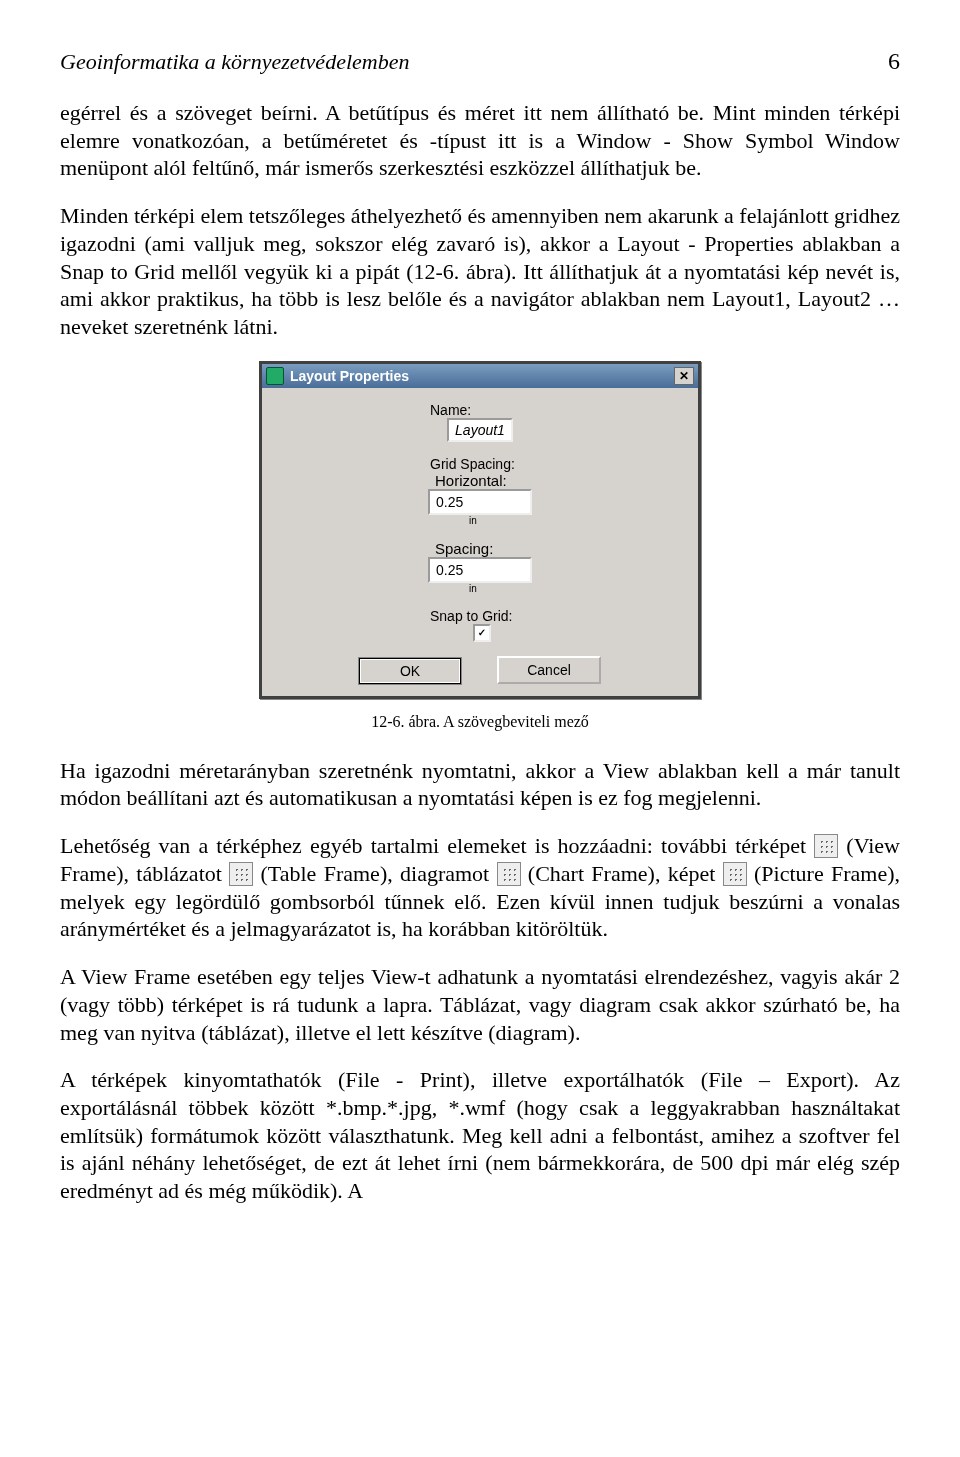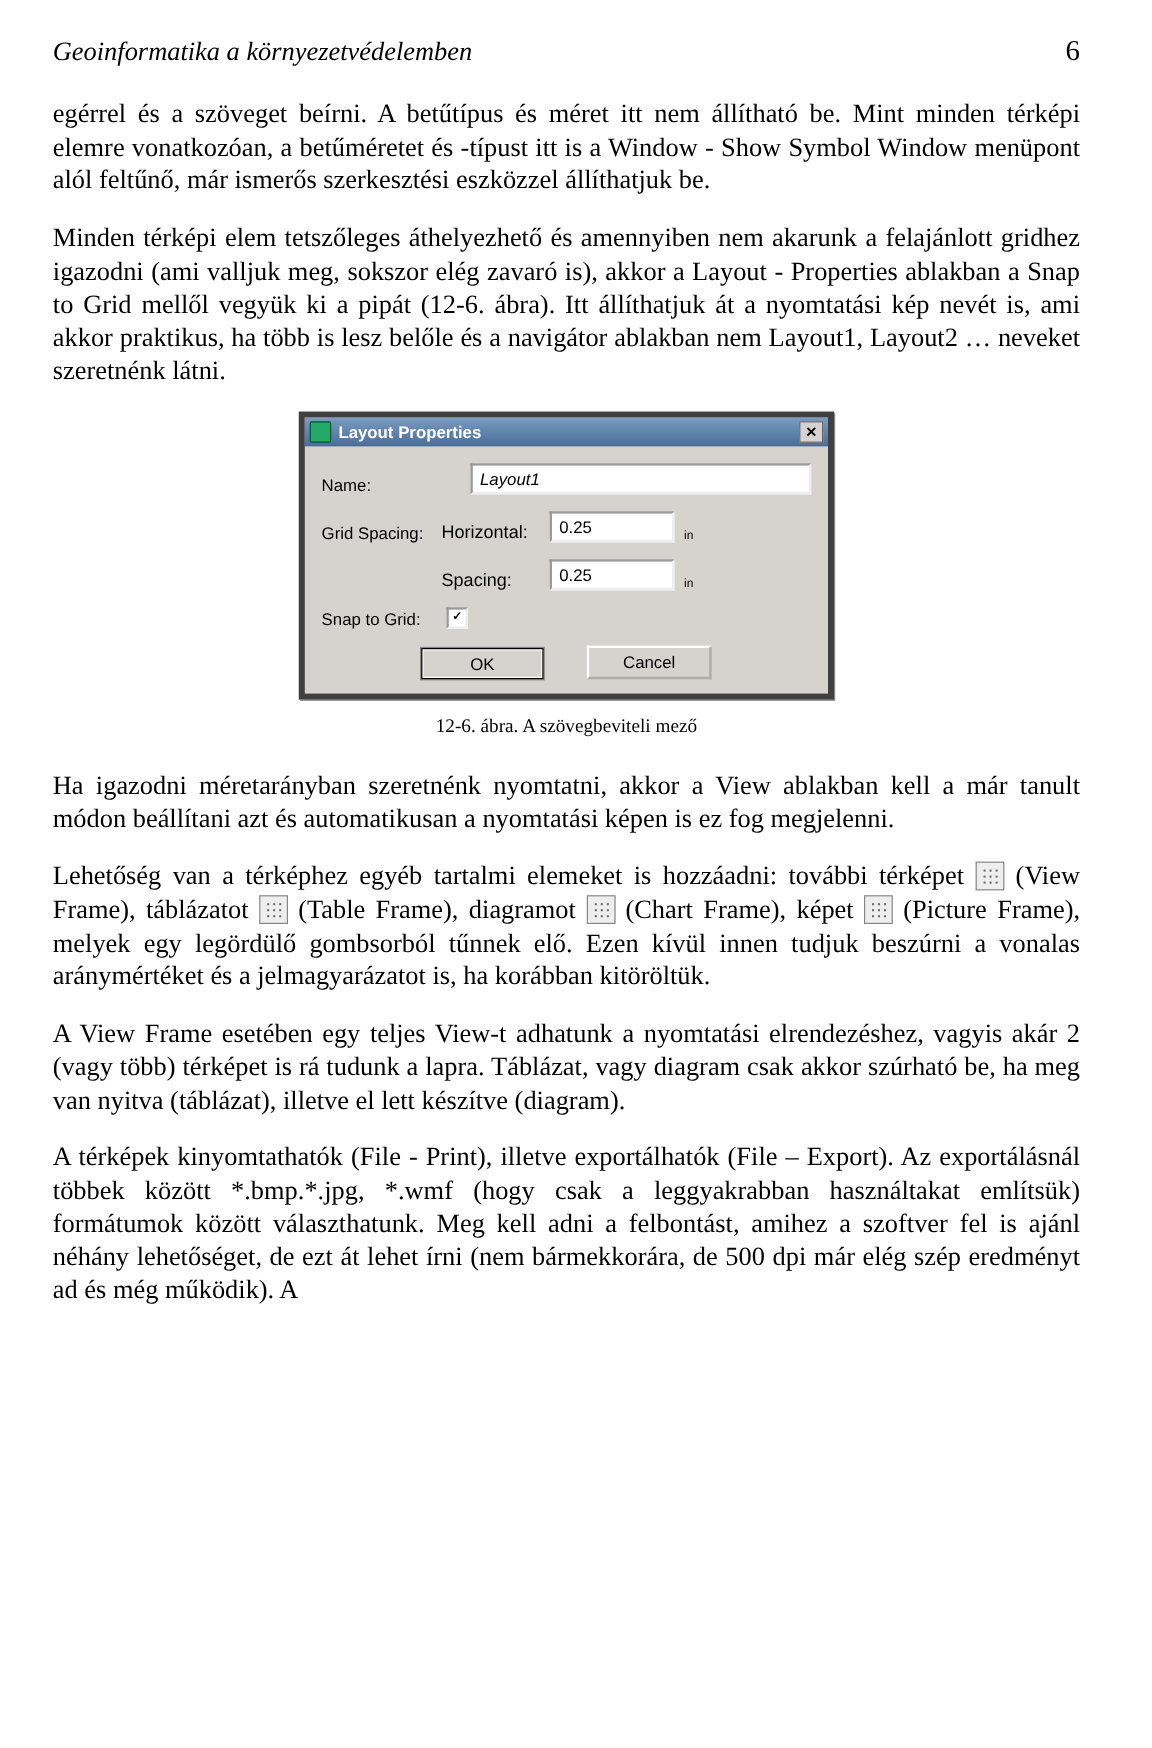--- a/index.html
+++ b/index.html
@@ -4,21 +4,22 @@
 <style>
   body {
     margin: 0;
     padding: 0;
     font-family: "Times New Roman", Times, serif;
     background: #fff;
     color: #000;
     width: 960px;
   }
   .page {
-    padding: 30px 60px 40px 44px;
+    padding: 30px 60px 40px 60px;
+    margin-top: 18px;
   }
   .header {
     display: flex;
     justify-content: space-between;
     align-items: baseline;
     font-style: italic;
     font-size: 22px;
     margin-bottom: 24px;
   }
   .header .pagenum {
@@ -36,21 +37,21 @@
     text-align: center;
     font-size: 16px;
     margin: 14px 0 26px 0;
   }
 
   
   .dialog {
     width: 436px;
     margin: 6px auto 0 auto;
     background: #d6d3ce;
-    border: 5px solid #404040;
+    border: 3px solid #404040;
     box-shadow: 1px 1px 0 #888;
     font-family: Tahoma, Arial, sans-serif;
     font-size: 14px;
     color: #000;
   }
   .titlebar {
     background: linear-gradient(#7a9cc0,#496d98);
     color: #fff;
     display: flex;
     align-items: center;
@@ -68,21 +69,21 @@
     width: 18px; height: 16px;
     background: #d6d3ce;
     border: 1px solid #666;
     display:flex; align-items:center; justify-content:center;
     font-weight:bold; font-family: Arial;
     font-size:12px; line-height:1;
     color:#000;
     cursor: default;
   }
   .dlg-body { padding: 14px 14px 10px 14px; }
-  .row { display:flex; align-items:flex-end; margin-bottom:14px; }
+  .row { display:flex; align-items:center; margin-bottom:14px;flex-direction:column; }
   .row .lbl { width: 100px; font-size:14px; }
   .row .lbl2 { width: 90px; font-size:15px; }
   .row .unit { width: 30px; text-align:left; padding-left:8px; font-size:10px;}
   .sunken {
     background:#fff;
     border: 2px inset #eee;
     padding: 2px 6px;
     height: 18px;
     font-size: 14px;
     display:flex; align-items:center;

